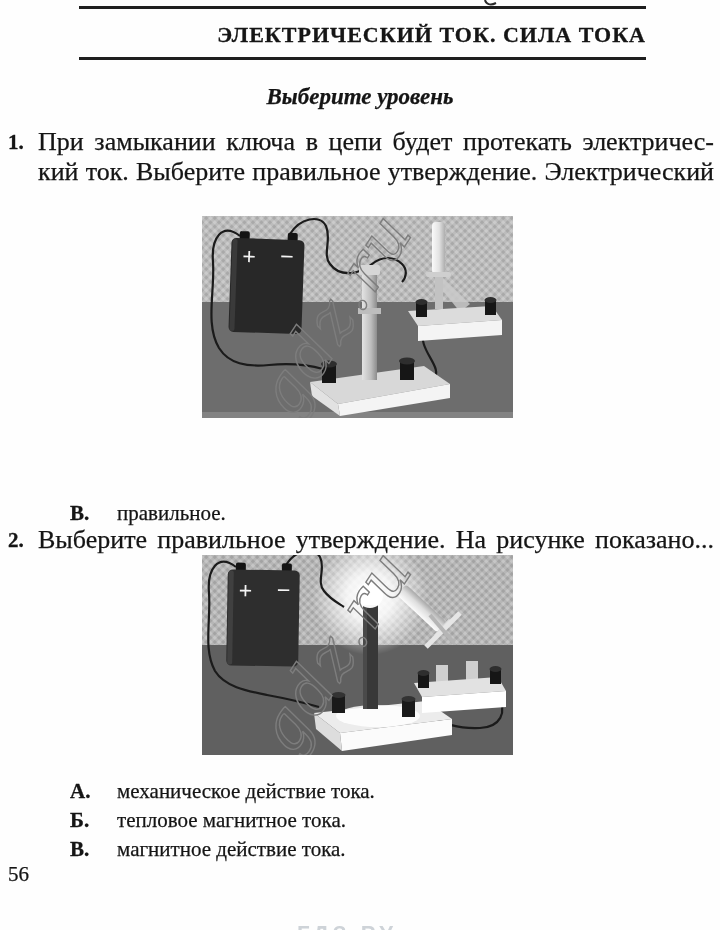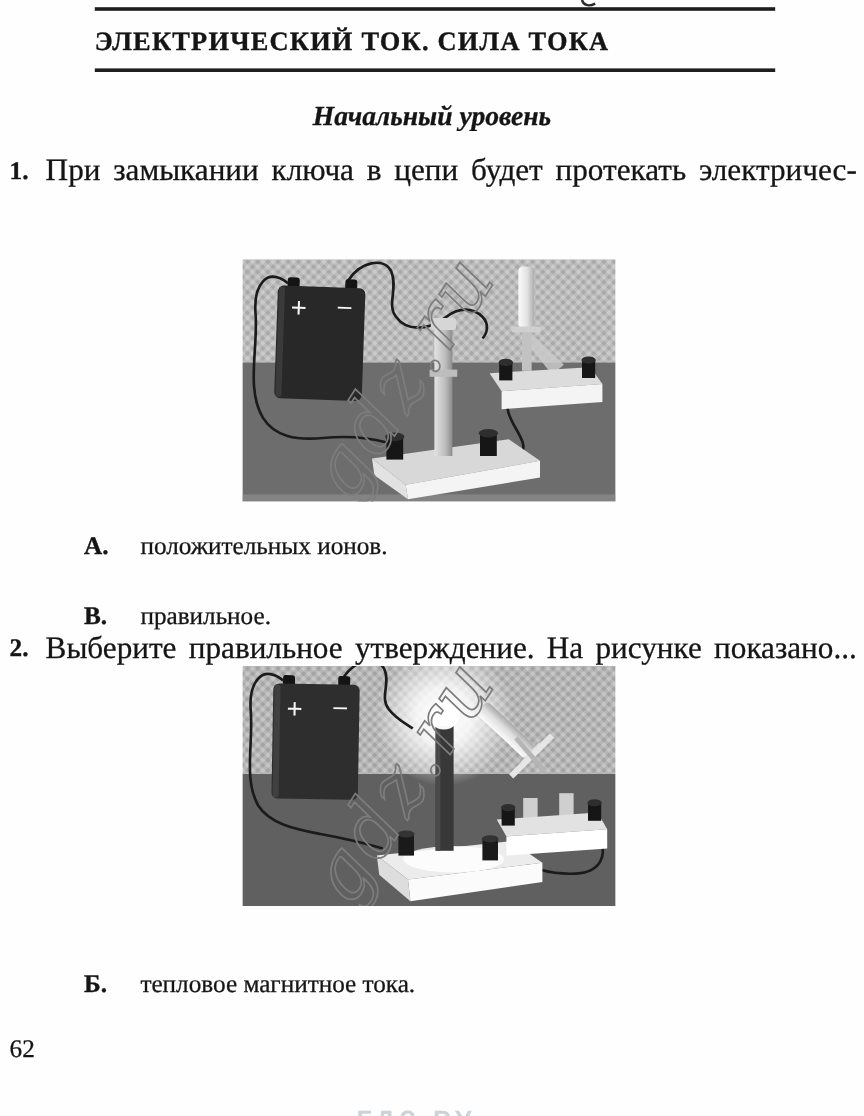--- a/index.html
+++ b/index.html
@@ -4,21 +4,21 @@
 <style>
   html,body{margin:0;padding:0;background:#ffffff;}
   .page{
     position:relative;width:720px;height:930px;background:#fefefe;overflow:hidden;
     font-family:"Liberation Serif","DejaVu Serif",serif;color:#151515;
   }
   .rule{position:absolute;left:79px;width:567px;height:3px;background:#1e1e1e;}
   .rule-top{top:6px;}
   .rule-bot{top:57px;}
   .title{
-    position:absolute;left:79px;top:22px;width:567px;margin:0;text-align:left;
+    position:absolute;left:79px;top:22px;width:567px;margin:0;text-align:right;
     font-size:22px;font-weight:bold;letter-spacing:1px;-webkit-text-stroke:0.3px;
   }
   .subtitle{
     position:absolute;left:0;top:84px;width:720px;margin:0;text-align:center;
     font-size:23px;font-weight:bold;font-style:italic;-webkit-text-stroke:0.25px;
   }
   .qnum{
     position:absolute;left:8px;font-size:21px;font-weight:bold;line-height:30px;
     -webkit-text-stroke:0.3px;
   }
@@ -48,25 +48,26 @@
 <div class="page">
 
   <svg class="top-artifact" width="14" height="6" viewBox="0 0 14 6">
     <path d="M1,0 C2,4 6,6 12,3" stroke="#2a2a2a" stroke-width="2" fill="none"></path>
   </svg>
 
   <div class="rule rule-top"></div>
   <h1 class="title">ЭЛЕКТРИЧЕСКИЙ ТОК. СИЛА ТОКА</h1>
   <div class="rule rule-bot"></div>
 
-  <h2 class="subtitle">Начальный уровень</h2>
+  <h2 class="subtitle">Выберите уровень</h2>
 
   <span class="qnum" style="top:127px">1.</span>
   <div class="qlines" style="top:127px">
     <div class="qline jline">При замыкании ключа в цепи будет протекать электричес-</div>
+    <div class="qline jline">кий ток. Выберите правильное утверждение. Электрический</div>
   </div>
 
   <figure class="photo photo1">
     <svg width="311" height="202" viewBox="0 0 311 202">
       <defs>
         <pattern id="weave1" width="6" height="6" patternUnits="userSpaceOnUse" patternTransform="rotate(45)">
           <rect width="6" height="6" fill="#bcbcbc"></rect>
           <rect width="3" height="3" fill="#cbcbcb"></rect>
           <rect x="3" y="3" width="3" height="3" fill="#a9a9a9"></rect>
         </pattern>
@@ -124,23 +125,20 @@
         <rect x="214" y="86" width="11" height="15" fill="#161616"></rect>
         <ellipse cx="219.5" cy="86" rx="6" ry="3" fill="#2e2e2e"></ellipse>
         <rect x="283" y="84" width="11" height="15" fill="#161616"></rect>
         <ellipse cx="288.5" cy="84" rx="6" ry="3" fill="#2e2e2e"></ellipse>
       </g>
 
       <text class="wm-text" x="150" y="110" text-anchor="middle" font-size="64" transform="rotate(-57 150 108)">gdz.ru</text>
     </svg>
   </figure>
 
-  <div class="opt" style="top:441px">
-    <span class="letter">А.</span><span class="otext">положительных ионов.</span>
-  </div>
   <div class="opt" style="top:499px">
     <span class="letter">В.</span><span class="otext">правильное.</span>
   </div>
 
   <span class="qnum" style="top:525px">2.</span>
   <div class="qlines" style="top:525px">
     <div class="qline jline">Выберите правильное утверждение. На рисунке показано...</div>
   </div>
 
   <figure class="photo photo2">
@@ -211,20 +209,26 @@
         <rect x="216" y="118" width="11" height="15" fill="#161616"></rect>
         <ellipse cx="221.5" cy="118" rx="6" ry="3" fill="#2e2e2e"></ellipse>
         <rect x="288" y="114" width="11" height="15" fill="#161616"></rect>
         <ellipse cx="293.5" cy="114" rx="6" ry="3" fill="#2e2e2e"></ellipse>
       </g>
 
       <text class="wm-text" x="150" y="108" text-anchor="middle" font-size="64" transform="rotate(-57 150 106)">gdz.ru</text>
     </svg>
   </figure>
 
+  <div class="opt" style="top:777px">
+    <span class="letter">А.</span><span class="otext">механическое действие тока.</span>
+  </div>
   <div class="opt" style="top:806px">
     <span class="letter">Б.</span><span class="otext">тепловое магнитное тока.</span>
   </div>
-
-  <div class="pagenum">62</div>
+  <div class="opt" style="top:835px">
+    <span class="letter">В.</span><span class="otext">магнитное действие тока.</span>
+  </div>
+
+  <div class="pagenum">56</div>
   <div class="bottom-wm">ГДЗ.РУ</div>
 
 </div>
 
 </body></html>

